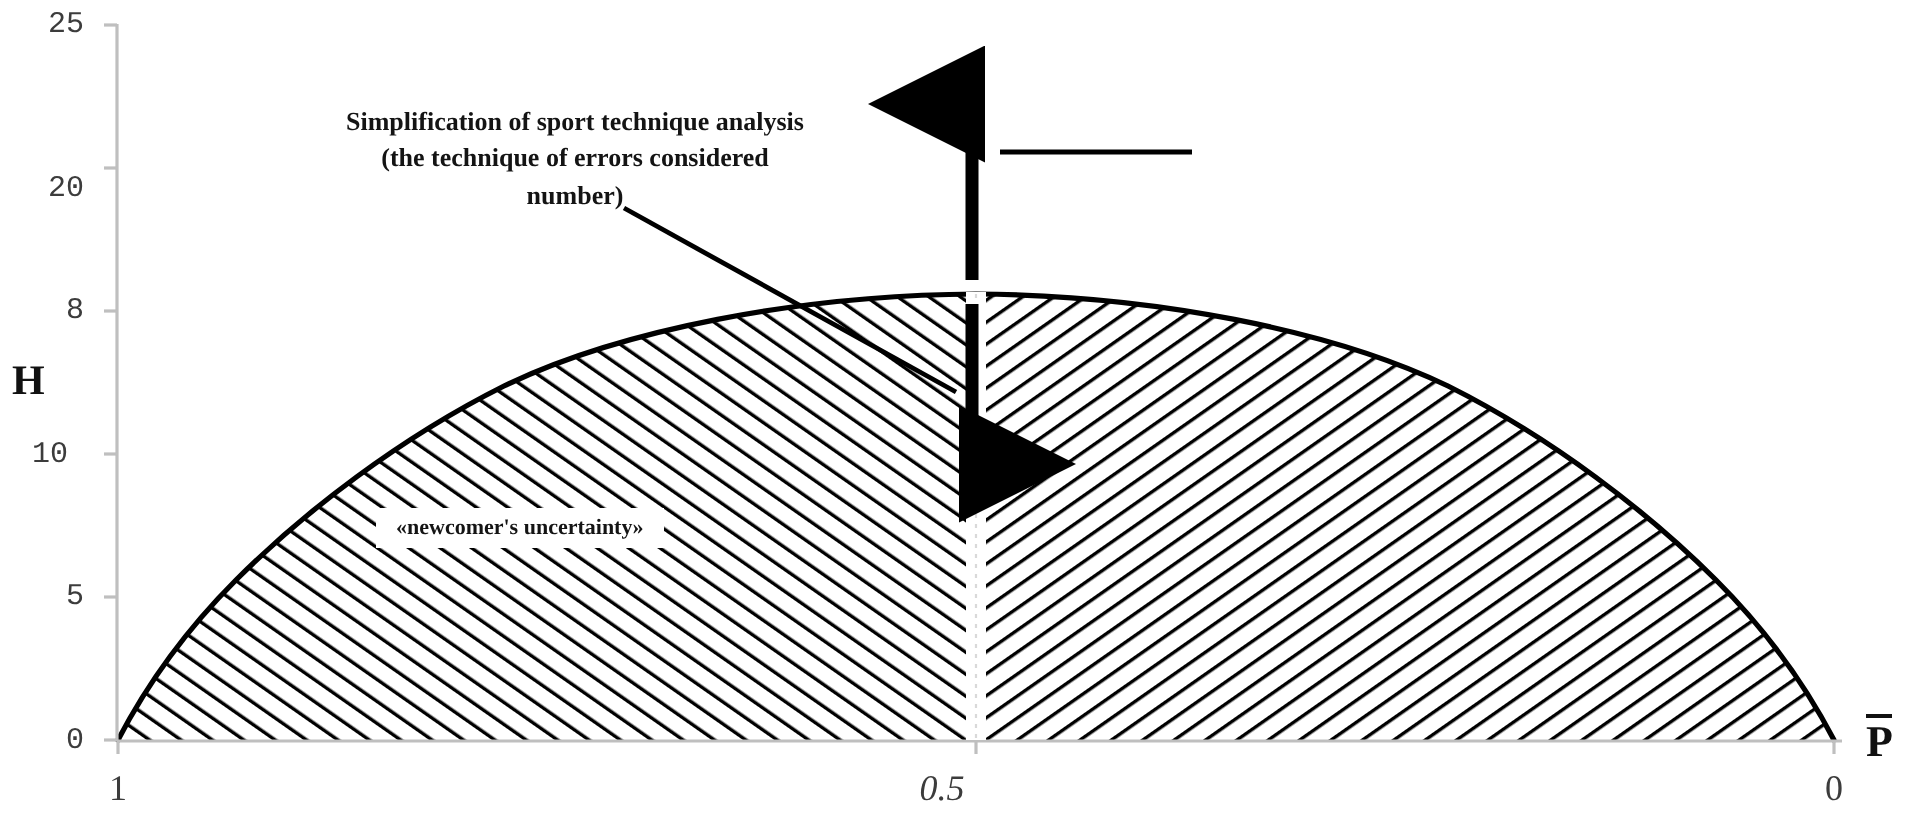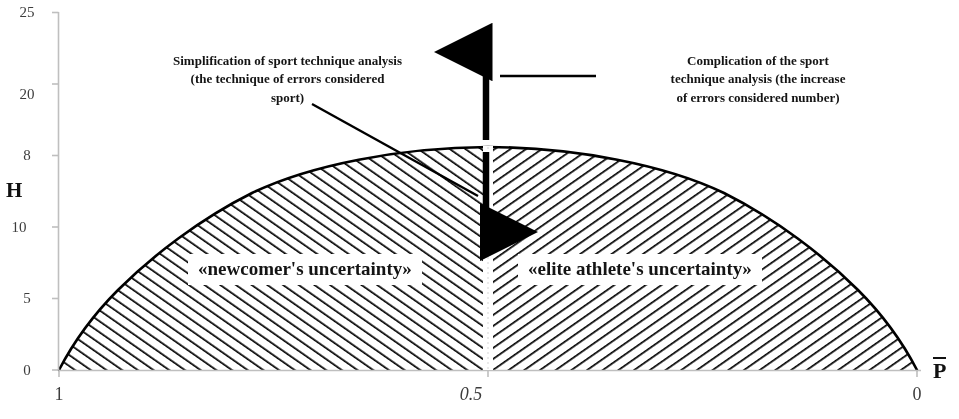--- a/index.html
+++ b/index.html
@@ -15,24 +15,24 @@
     position: relative;
   }
   #figure {
     position: absolute;
     left: 0; top: 0;
     width: 959px;
     height: 419px;
   }
   .ytick-label {
     position: absolute;
-    font-family: Liberation Serif, serif;
+    font-family: Liberation Mono, monospace;
     font-size: 15px;
     color: #3c3c3c;
-    text-align: center;
+    text-align: right;
     width: 30px;
     line-height: 1;
   }
   .xtick-label {
     position: absolute;
     font-family: "Liberation Serif", serif;
     font-size: 18px;
     color: #3c3c3c;
     text-align: center;
     width: 40px;
@@ -66,21 +66,21 @@
     font-weight: bold;
     font-size: 13px;
     color: #141414;
     text-align: center;
     line-height: 1.42;
   }
   .region-label {
     position: absolute;
     font-family: "Liberation Serif", serif;
     font-weight: bold;
-    font-size: 19px;
+    font-size: 11px;
     color: #141414;
     background: #ffffff;
     text-align: left;
     line-height: 1.3;
     padding: 3px 10px 3px 10px;
     white-space: nowrap;
   }
 </style>
 </head>
 <body>
@@ -175,25 +175,19 @@
   <div class="xtick-label" style="left:451px; top:385px;font-style:italic;">0.5</div>
   <div class="xtick-label" style="left:897px; top:385px;">0</div>
 
   <div class="axis-title-x" style="left:933px; top:357px;">
     <span class="overbar">P</span>
   </div>
 
   <div class="annot" style="left:100px; top:52px; width:375px;">
     <div>Simplification of sport technique analysis</div>
     <div>(the technique of errors considered</div>
-    <div>sport)</div>
+    <div>number)</div>
   </div>
 
-  <div class="annot" style="left:608px; top:52px; width:300px;">
-    <div>Complication of the sport</div>
-    <div>technique analysis (the increase</div>
-    <div>of errors considered number)</div>
-  </div>
 
   <div class="region-label" style="left:188px; top:254px;">«newcomer's uncertainty»</div>
-  <div class="region-label" style="left:518px; top:254px;">«elite athlete's uncertainty»</div>
 
 </div>
 
 </body></html>

